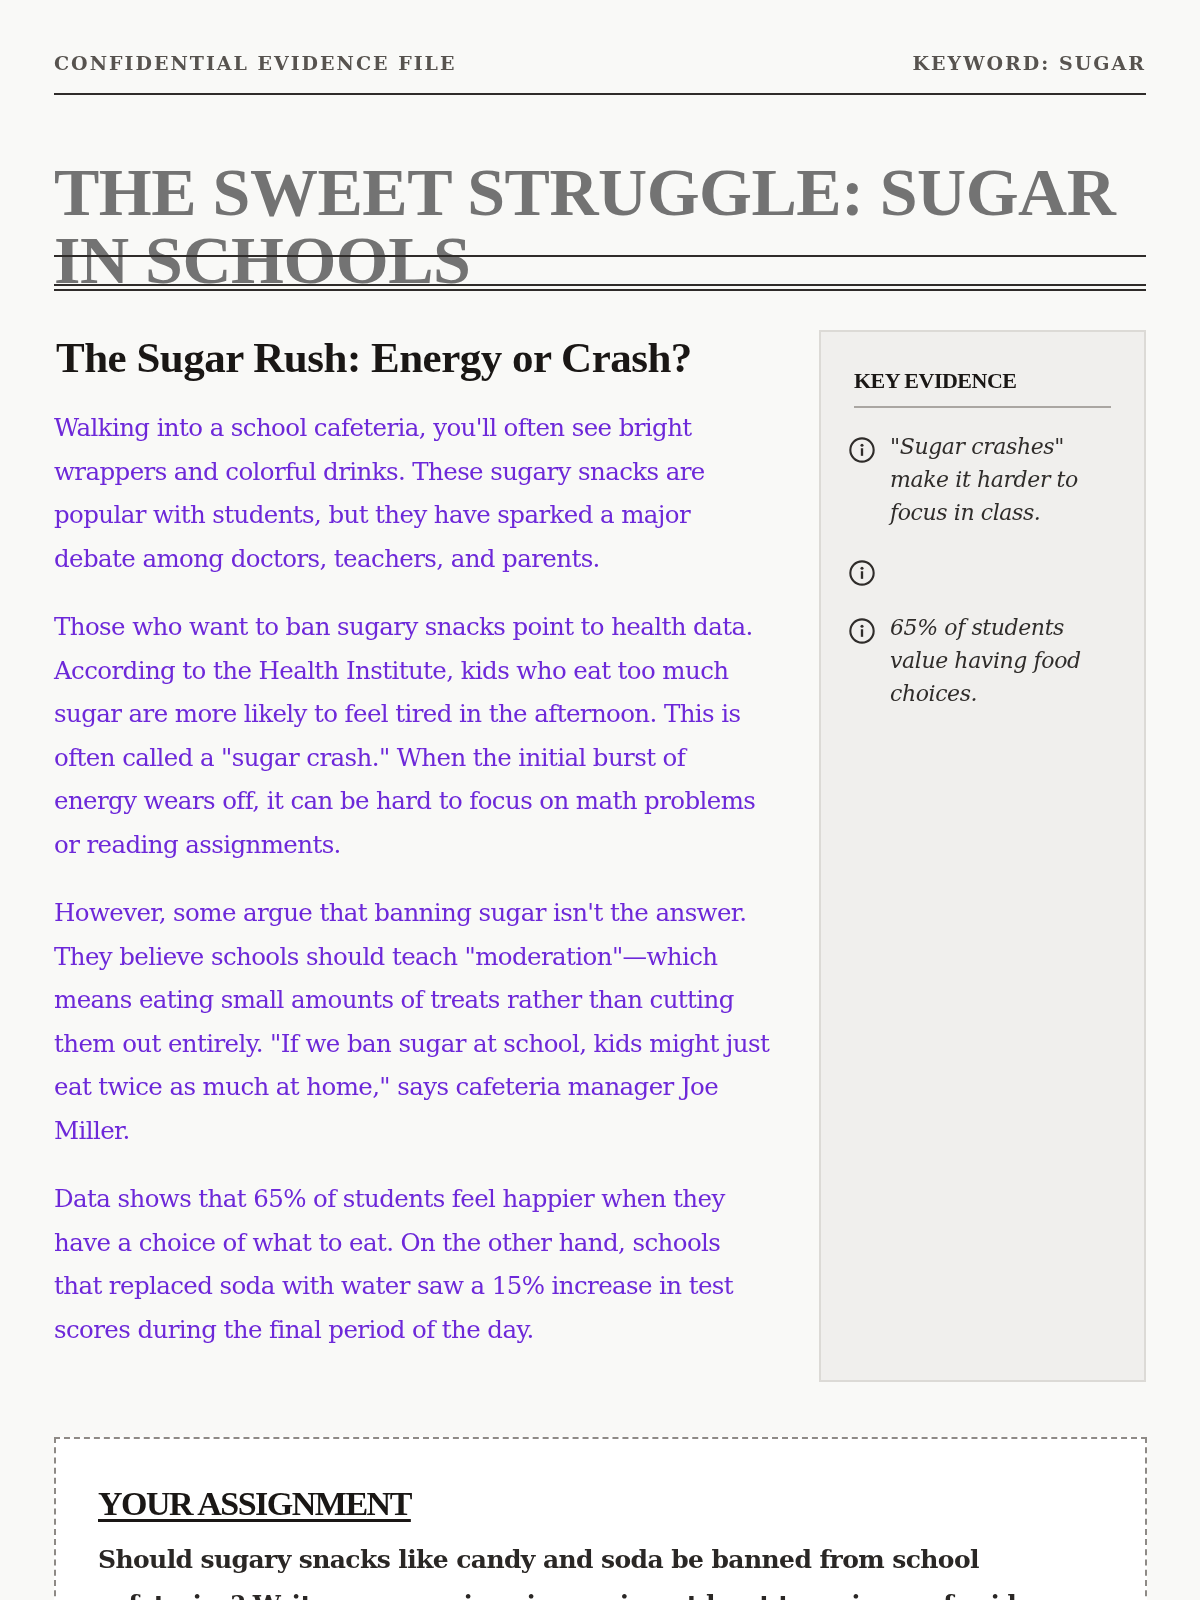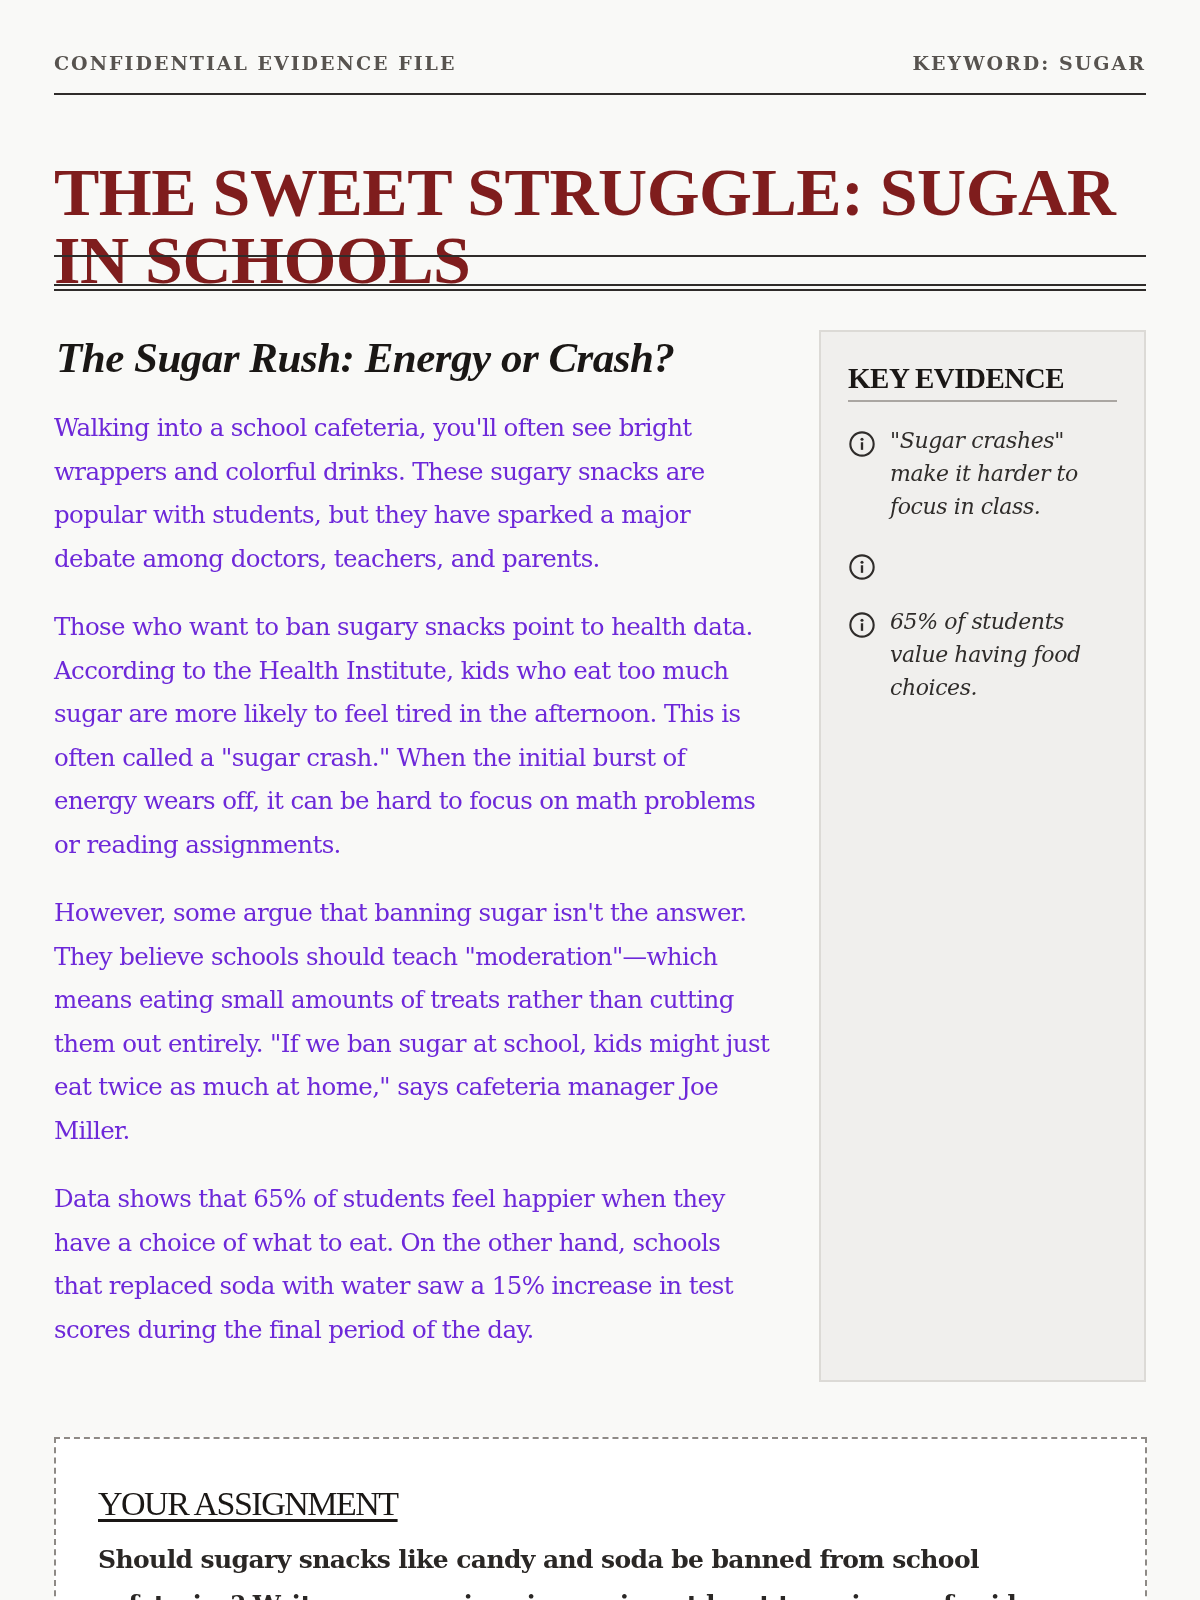--- a/index.html
+++ b/index.html
@@ -17,59 +17,59 @@
       font-size: 19px; letter-spacing: 2px; color: #57534f;
     }
     .rule { position: absolute; left: 54px; right: 54px; background: #2f2c2a; }
     .r1 { top: 93px; height: 2px; }
     .r2 { top: 255px; height: 2px; }
     .r3 { top: 284px; height: 2px; }
     .r4 { top: 289px; height: 2px; }
     .main-title {
       position: absolute; left: 54px; top: 112px; width: 1090px;
       font-family: "Liberation Serif", serif; font-weight: bold;
-      font-size: 68px; line-height: 68px; color: #7f1d1d;
+      font-size: 68px; line-height: 68px; color: #737373;
       letter-spacing: -0.5px;
     }
     .article { position: absolute; left: 54px; top: 330px; width: 720px; }
     .article h2 {
       margin: 0 0 20px 2px;
-      font-family: "Liberation Serif", serif; font-style: italic; font-weight: bold;
+      font-family: "Liberation Serif", serif; font-weight: bold;
       font-size: 43px; line-height: 56px; color: #1a1715; letter-spacing: -0.5px;
     }
     .article p {
       margin: 0 0 25px 0;
       font-family: "DejaVu Serif", serif; font-size: 24.5px; line-height: 43.5px;
       color: #6d28d9; letter-spacing: -0.6px;
     }
     .sidebar {
       position: absolute; left: 819px; top: 330px; width: 327px; height: 1052px;
       background: #f0efed; border: 2px solid #dcdad6; box-sizing: border-box;
       padding: 30px 27px;
     }
     .sidebar h3 {
-      margin: 0; padding-bottom: 5px;
-      font-family: "Liberation Serif", serif; font-weight: bold; font-size: 29px;
+      margin: 6px; padding-bottom: 12px;
+      font-family: "Liberation Serif", serif; font-weight: bold; font-size: 22px;
       color: #1a1715; border-bottom: 2px solid #aaa6a2; letter-spacing: -0.5px;
     }
     .ev-list { list-style: none; margin: 22px 0 0 0; padding: 0; }
     .ev-item { display: flex; align-items: flex-start; margin-bottom: 24px; }
     .ev-icon { width: 28px; height: 28px; flex: none; margin: 6px 14px 0 0; }
     .ev-text {
       font-family: "DejaVu Serif", serif; font-style: italic; font-size: 22px;
       line-height: 33px; color: #2f2c2a; letter-spacing: -0.4px;
     }
     .assignment {
       position: absolute; left: 54px; top: 1437px; width: 1093px; height: 200px;
       border: 2.5px dashed #8e8a86; background: #ffffff; box-sizing: border-box;
       padding: 46px 42px;
     }
     .assignment h4 {
       margin: 0 0 14px 0; display: inline-block;
-      font-family: "Liberation Serif", serif; font-weight: normal; font-size: 34px;
+      font-family: "Liberation Serif", serif; font-weight: bold; font-size: 34px;
       color: #1a1715; text-decoration: underline; text-decoration-thickness: 3px;
       text-underline-offset: 4px; letter-spacing: -1.5px;
     }
     .assignment p {
       margin: 0; font-family: "DejaVu Serif", serif; font-weight: bold;
       font-size: 25px; line-height: 45px; color: #2a2725; letter-spacing: -0.6px;
     }
   </style>
 </head>
 <body>

